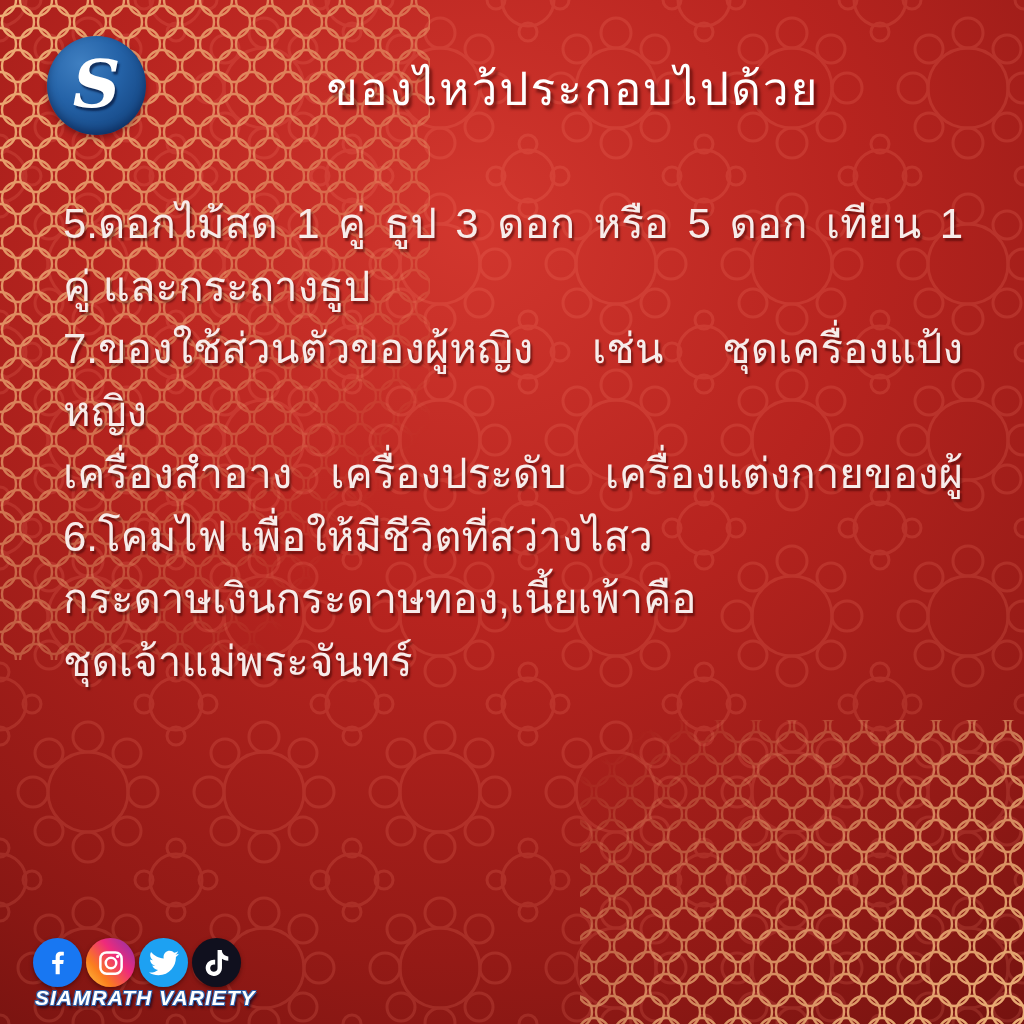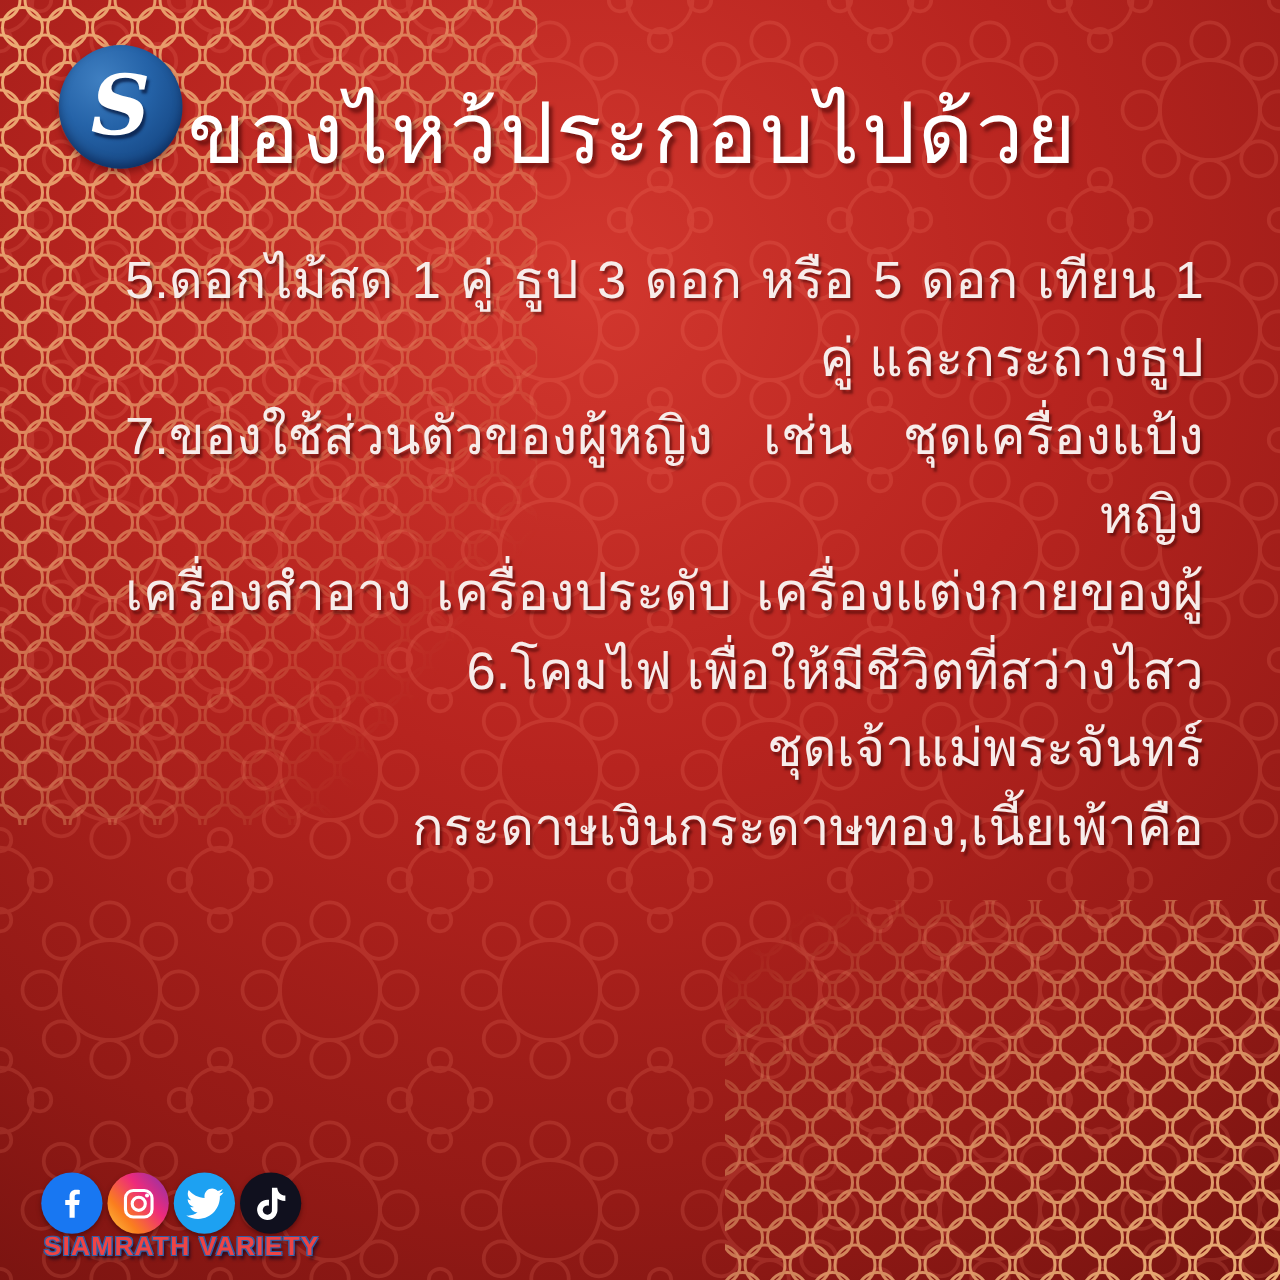--- a/index.html
+++ b/index.html
@@ -15,47 +15,47 @@
     display:flex;align-items:center;justify-content:center;
   }
   .logo-letter{
     font-family:"DejaVu Serif",serif;font-style:italic;font-weight:bold;
     font-size:66px;color:#ffffff;line-height:1;
     text-shadow:2px 3px 2px rgba(10,30,70,.8);
     transform:translateY(-2px);
   }
   .title{
     position:absolute;left:150px;right:28px;top:52px;margin:0;
-    font-weight:normal;
-    font-size:68px;letter-spacing:2px;color:#ffffff;
+    text-align:center;font-weight:normal;
+    font-size:46px;letter-spacing:2px;color:#ffffff;
     text-shadow:3px 4px 3px rgba(55,0,0,.55);
     white-space:nowrap;
   }
   .body-text{position:absolute;left:63px;right:61px;top:193px;}
   .line{
     height:62.5px;line-height:62.5px;font-size:42px;color:#f7ecea;
     text-shadow:2px 3px 2px rgba(50,0,0,.5);
-    overflow:visible;white-space:nowrap;text-align:right;
+    overflow:visible;white-space:nowrap;
   }
-  .line.just{text-align:justify;text-align-last:justify;white-space:normal;margin-left:37px;}
+  .line.just{text-align:justify;text-align-last:justify;white-space:normal;}
   .social{position:absolute;left:33px;top:938px;display:flex;gap:4px;}
   .icon{
     width:49px;height:49px;border-radius:50%;
     display:flex;align-items:center;justify-content:center;
     box-shadow:0 2px 4px rgba(40,0,0,.5);
   }
   .icon svg{display:block;}
   .icon-fb{background:#1877f2;}
   .icon-ig{background:linear-gradient(50deg,#fdc743 0%,#fa7e1e 28%,#ee2a7b 62%,#8134af 100%);}
   .icon-tw{background:#1da1f2;}
   .icon-tk{background:#10101e;}
   .brand{
     position:absolute;left:35px;top:986px;
-    font-size:21px;font-weight:bold;letter-spacing:1px;
-    color:#ef4444;
+    font-size:21px;font-style:italic;font-weight:bold;letter-spacing:1px;
+    color:#ffffff;
     text-shadow:
       -1px -1px 0 #2d5fa8, 1px -1px 0 #2d5fa8,
       -1px 1px 0 #2d5fa8, 1px 1px 0 #2d5fa8,
       2px 3px 3px rgba(0,0,30,.75);
   }
 </style>
 </head>
 <body>
 
 <div class="canvas">
@@ -135,22 +135,22 @@
 
   <h1 class="title">ของไหว้ประกอบไปด้วย</h1>
 
   <div class="body-text">
     <div class="line just">5.ดอกไม้สด 1 คู่ ธูป 3 ดอก หรือ 5 ดอก เทียน 1</div>
     <div class="line">คู่ และกระถางธูป</div>
     <div class="line just">7.ของใช้ส่วนตัวของผู้หญิง เช่น ชุดเครื่องแป้ง</div>
     <div class="line">หญิง</div>
     <div class="line just">เครื่องสำอาง เครื่องประดับ เครื่องแต่งกายของผู้</div>
     <div class="line">6.โคมไฟ เพื่อให้มีชีวิตที่สว่างไสว</div>
+    <div class="line">กระดาษเงินกระดาษทอง,เนี้ยเพ้าคือ</div>
     <div class="line">ชุดเจ้าแม่พระจันทร์</div>
-    <div class="line">กระดาษเงินกระดาษทอง,เนี้ยเพ้าคือ</div>
   </div>
 
   <div class="social">
     <span class="icon icon-fb">
       <svg width="30" height="30" viewBox="0 0 24 24" fill="#ffffff">
         <path d="M13.4 21v-8.2h2.77l.41-3.21H13.4V7.55c0-.93.26-1.56 1.59-1.56h1.68V3.13c-.29-.04-1.29-.13-2.46-.13-2.43 0-4.1 1.49-4.1 4.21v2.38H7.34v3.21h2.77V21h3.29z"></path>
       </svg>
     </span>
     <span class="icon icon-ig">
       <svg width="30" height="30" viewBox="0 0 24 24" fill="none" stroke="#ffffff" stroke-width="2">

